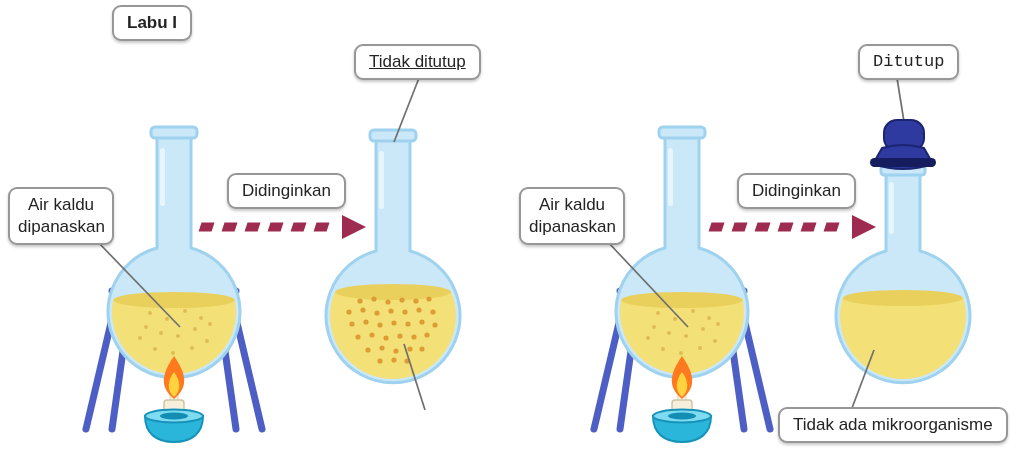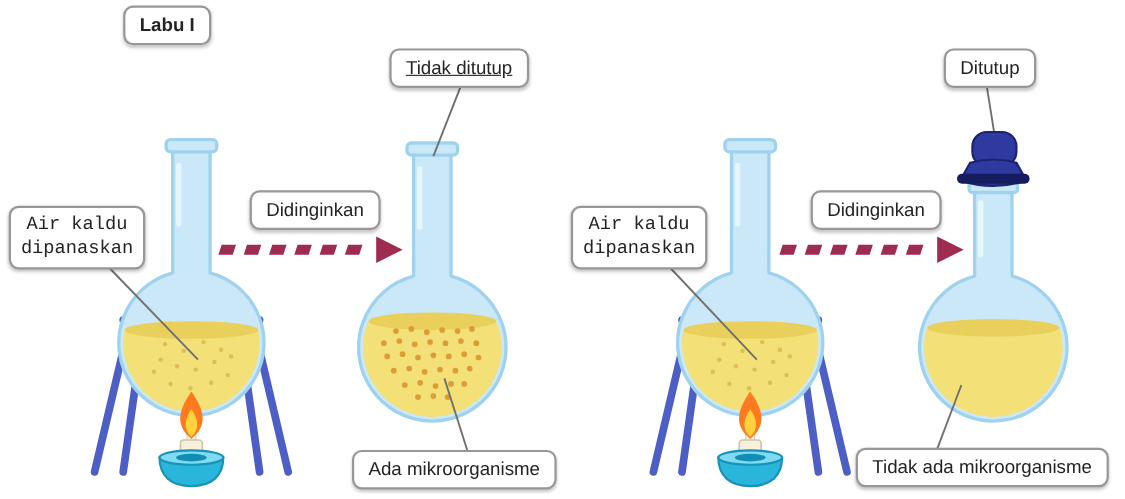--- a/index.html
+++ b/index.html
@@ -13,21 +13,21 @@
     border-radius:9px;
     padding:5px 13px;
     font-size:17px;
     line-height:1.28;
     color:#232323;
     text-align:center;
     white-space:nowrap;
     box-shadow:0 2px 3px rgba(0,0,0,.22);
   }
   .tag.bold { font-weight:bold; }
-  .tag.wrap { white-space:normal; width:124px; padding:5px 8px;font-family:Liberation Mono, monospace; }
+  .tag.wrap { white-space:normal; width:106px; padding:5px 8px; }
 </style>
 </head>
 <body>
 
 <div class="scene">
 
   <svg width="1023" height="454" viewBox="0 0 1023 454">
     <defs>
       <clipPath id="liq1">
           <circle cx="174" cy="312" r="62"></circle>
@@ -214,20 +214,19 @@
     <g stroke="#9e2b50" fill="#9e2b50">
       <line x1="710" y1="227" x2="848" y2="227" stroke-width="9" stroke-dasharray="13 10" transform="translate(73.8 0) skewX(-18)"></line>
       <polygon points="852,215 876,227 852,239" stroke="none"></polygon>
     </g>
   </svg>
 
   <div class="tag bold" style="left:112px; top:5px;">Labu I</div>
   <div class="tag" style="left:354px; top:44px;text-decoration:underline;">Tidak ditutup</div>
   <div class="tag wrap" style="left:8px;   top:187px;">Air kaldu dipanaskan</div>
   <div class="tag" style="left:227px; top:173px;">Didinginkan</div>
-  <div class="tag" style="left:320px; top:409px;">Ada mikroorganisme</div>
 
   <div class="tag wrap" style="left:519px; top:187px;">Air kaldu dipanaskan</div>
   <div class="tag" style="left:737px; top:173px;">Didinginkan</div>
-  <div class="tag" style="left:858px; top:44px;">Ditutup</div>
+  <div class="tag" style="left:858px; top:44px;font-family:Liberation Mono, monospace;">Ditutup</div>
   <div class="tag" style="left:778px; top:407px;">Tidak ada mikroorganisme</div>
 
 </div>
 
 </body></html>

